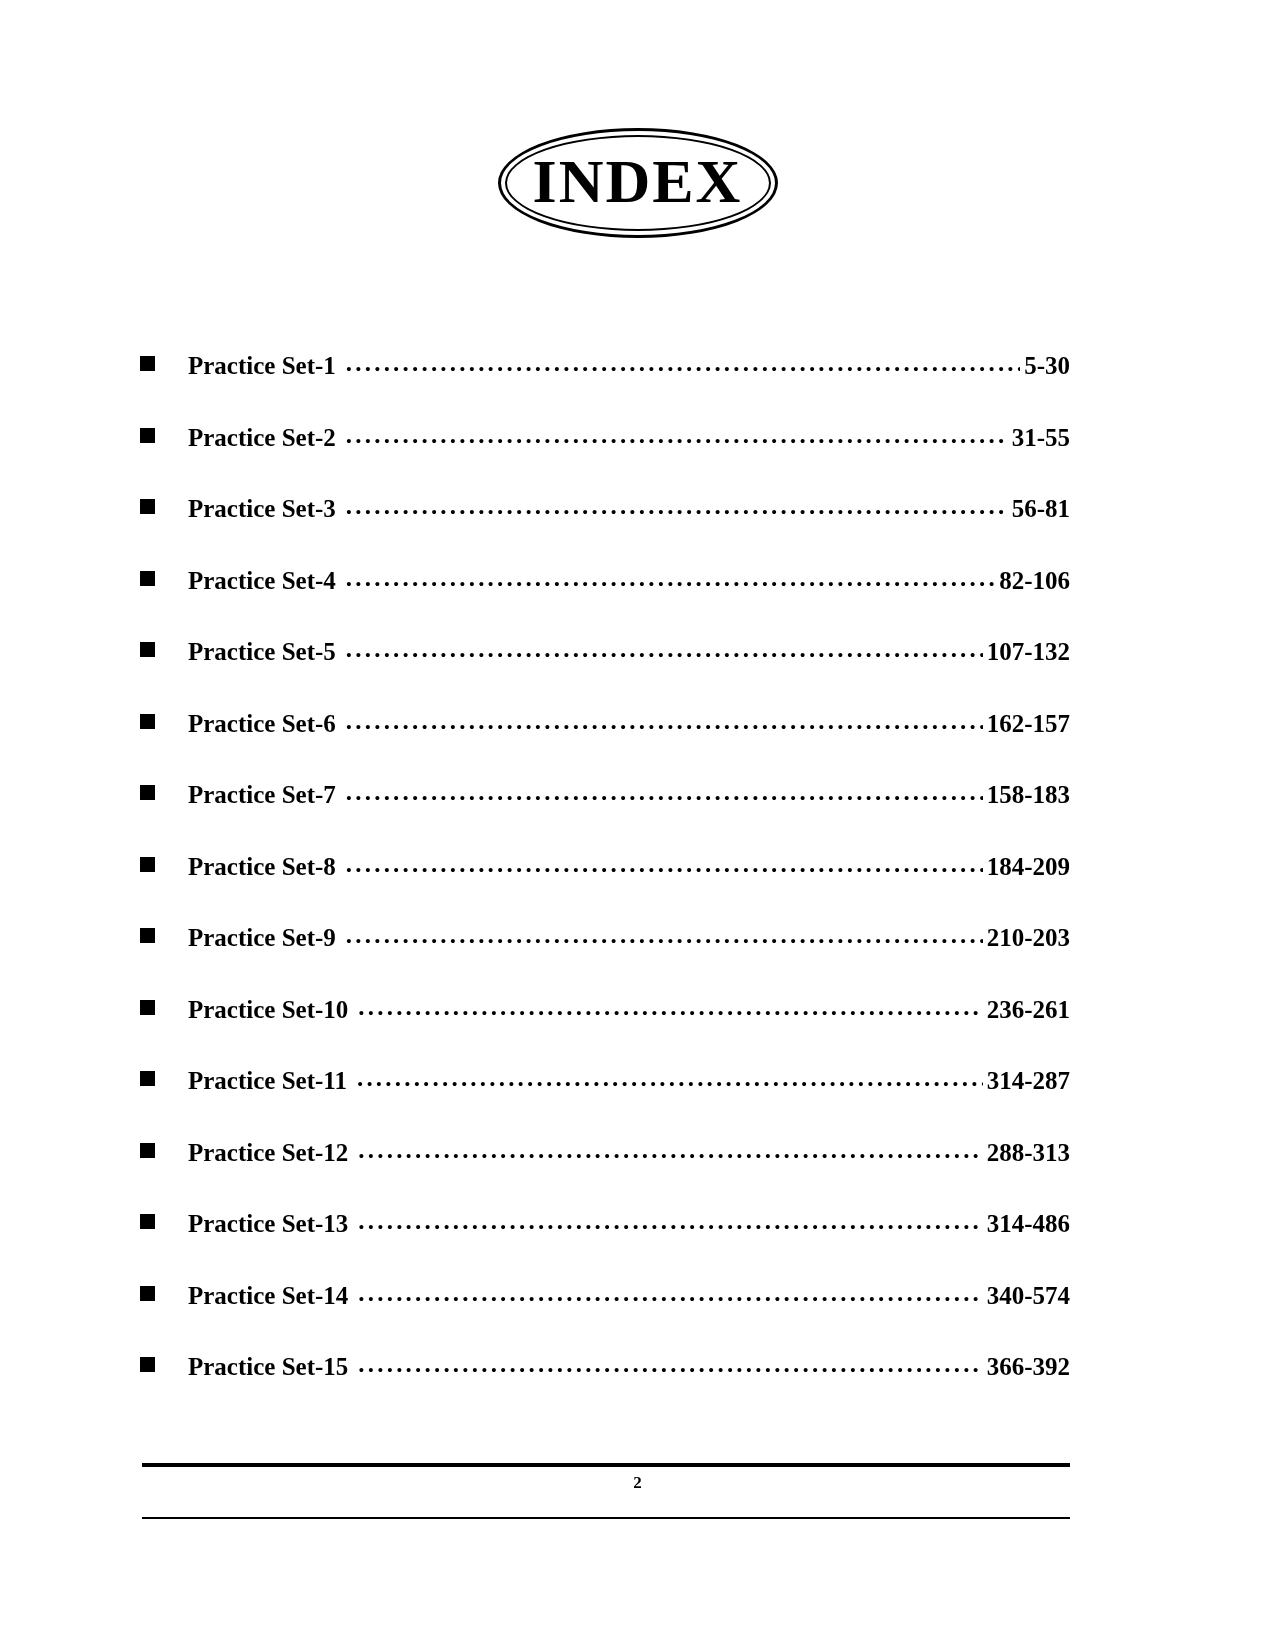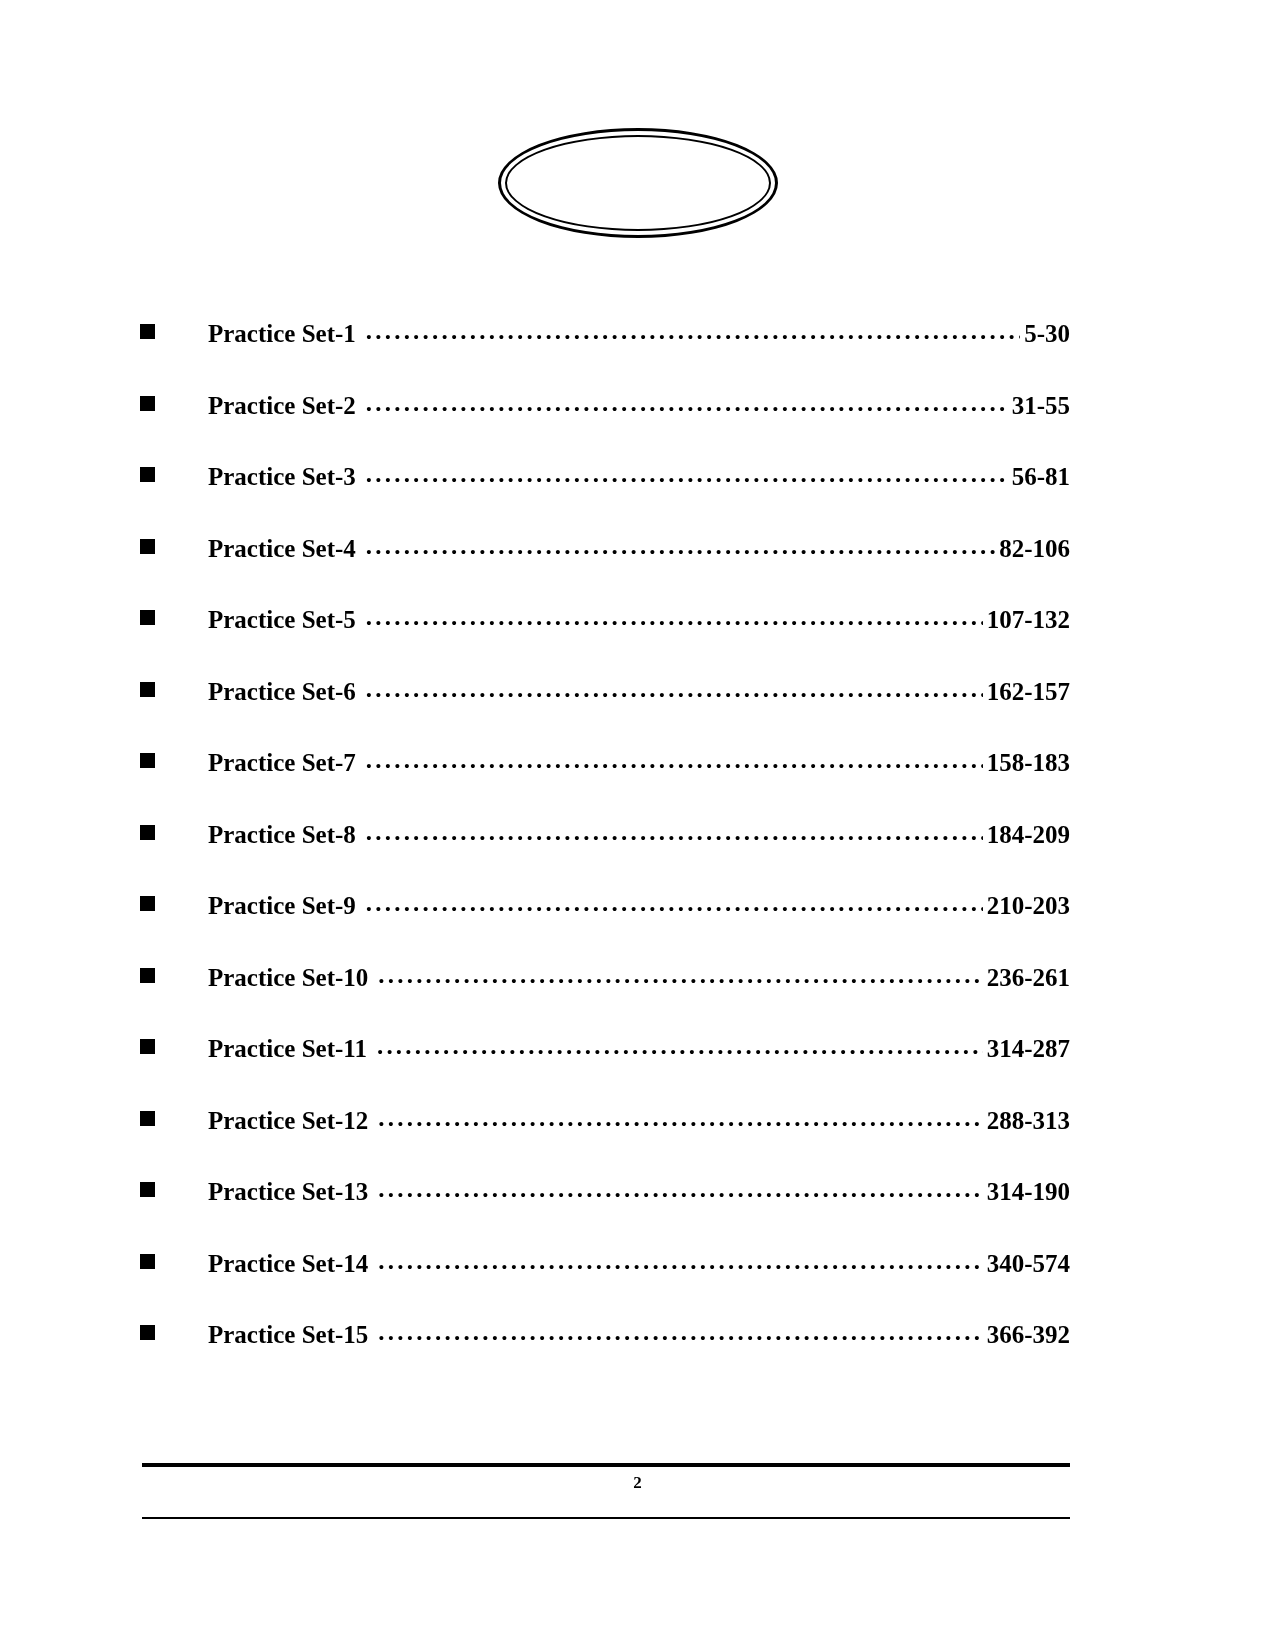--- a/index.html
+++ b/index.html
@@ -89,36 +89,36 @@
     width: 15px;
     height: 15px;
     background: #000;
     margin-right: 33px;
     flex: 0 0 auto;
     position: relative;
     top: -3px;
   }
   .label {
     flex: 0 0 auto;
-    margin-left: 20px;
   }
   .dots {
     flex: 1 1 auto;
     overflow: hidden;
     margin: 0 4px 0 10px;
     position: relative;
     top: -3px;
     letter-spacing: 3.2px;
     font-size: 25px;
     font-weight: bold;
     color: #000;
   }
   .pages {
     flex: 0 0 auto;
     text-align: right;
+    margin-top: 32px;
   }
 
   
   .footer-rule {
     position: absolute;
     left: 142px;
     top: 1463px;
     width: 928px;
     border-top: 4px solid #000;
   }
@@ -141,20 +141,21 @@
 </style>
 </head>
 <body>
 
 <div class="page">
 
   <div class="title-wrap">
     <div class="title-ellipse">
       <span class="ring-outer"></span>
       <span class="ring-inner"></span>
+      <span class="title-text">INDEX</span>
     </div>
   </div>
 
   <div class="toc">
       <div class="toc-row">
         <span class="bullet"></span>
         <span class="label">Practice Set-1</span>
         <span class="dots">.......................................................................................................................</span>
         <span class="pages">5-30</span>
       </div>
@@ -221,21 +222,21 @@
       <div class="toc-row">
         <span class="bullet"></span>
         <span class="label">Practice Set-12</span>
         <span class="dots">.......................................................................................................................</span>
         <span class="pages">288-313</span>
       </div>
       <div class="toc-row">
         <span class="bullet"></span>
         <span class="label">Practice Set-13</span>
         <span class="dots">.......................................................................................................................</span>
-        <span class="pages">314-190</span>
+        <span class="pages">314-486</span>
       </div>
       <div class="toc-row">
         <span class="bullet"></span>
         <span class="label">Practice Set-14</span>
         <span class="dots">.......................................................................................................................</span>
         <span class="pages">340-574</span>
       </div>
       <div class="toc-row">
         <span class="bullet"></span>
         <span class="label">Practice Set-15</span>

